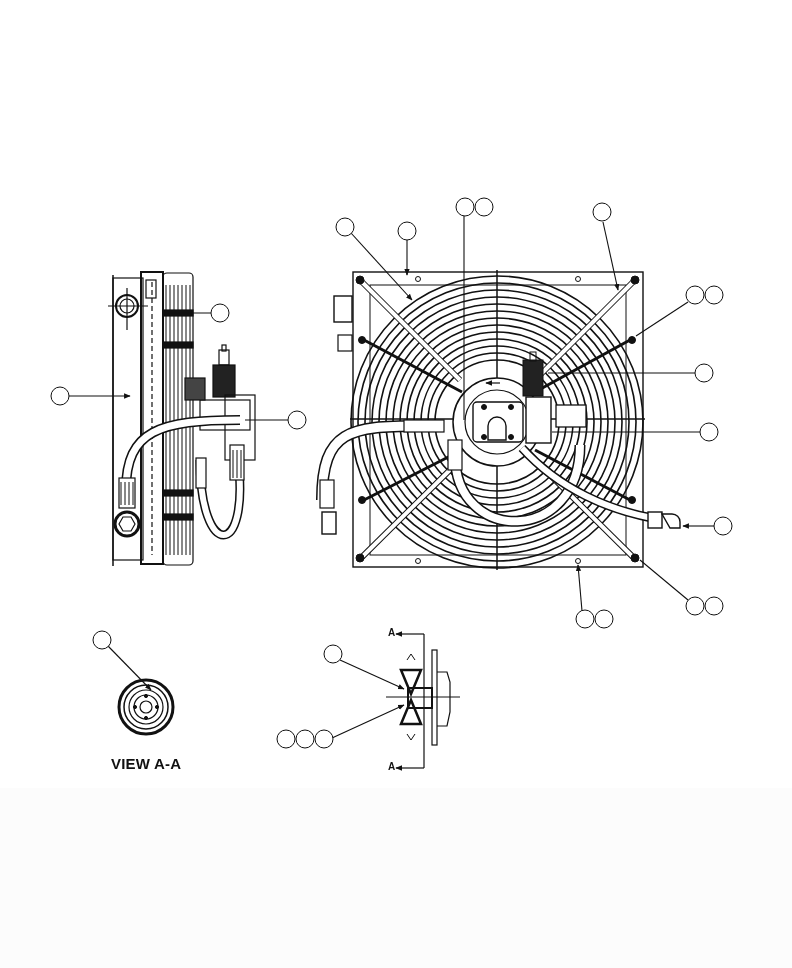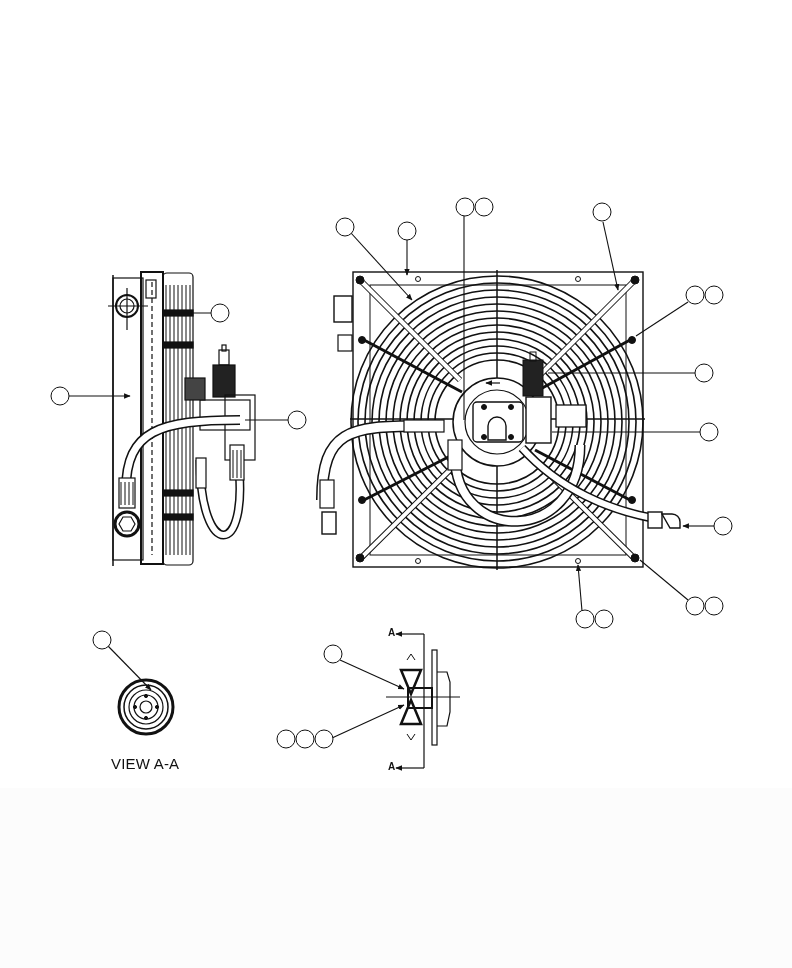--- a/index.html
+++ b/index.html
@@ -1,19 +1,19 @@
 <!DOCTYPE html>
 <html><head>
 <meta charset="utf-8">
 <style>
   html, body { margin: 0; padding: 0; }
   body { width: 792px; height: 968px; background: #ffffff; position: relative; overflow: hidden; font-family: "Liberation Sans", sans-serif; }
   #canvas { position: absolute; left: 0; top: 0; width: 792px; height: 968px; }
   .lower-band { position: absolute; left: 0; top: 788px; width: 792px; height: 180px; background: #fcfcfc; }
-  .label { position: absolute; font-family: "Liberation Sans", sans-serif; font-weight: normal; color: #111; }
+  .label { position: absolute; font-family: "Liberation Sans", sans-serif; font-weight: bold; color: #111; }
   .view-label { left: 111px; top: 755px; font-size: 15px; letter-spacing: 0.2px; }
   .sec-a { font-size: 10px; font-weight: bold; }
 </style>
 </head>
 <body>
 
 <div class="lower-band"></div>
 
 <svg id="canvas" viewBox="0 0 792 968" xmlns="http://www.w3.org/2000/svg">
   <defs>

